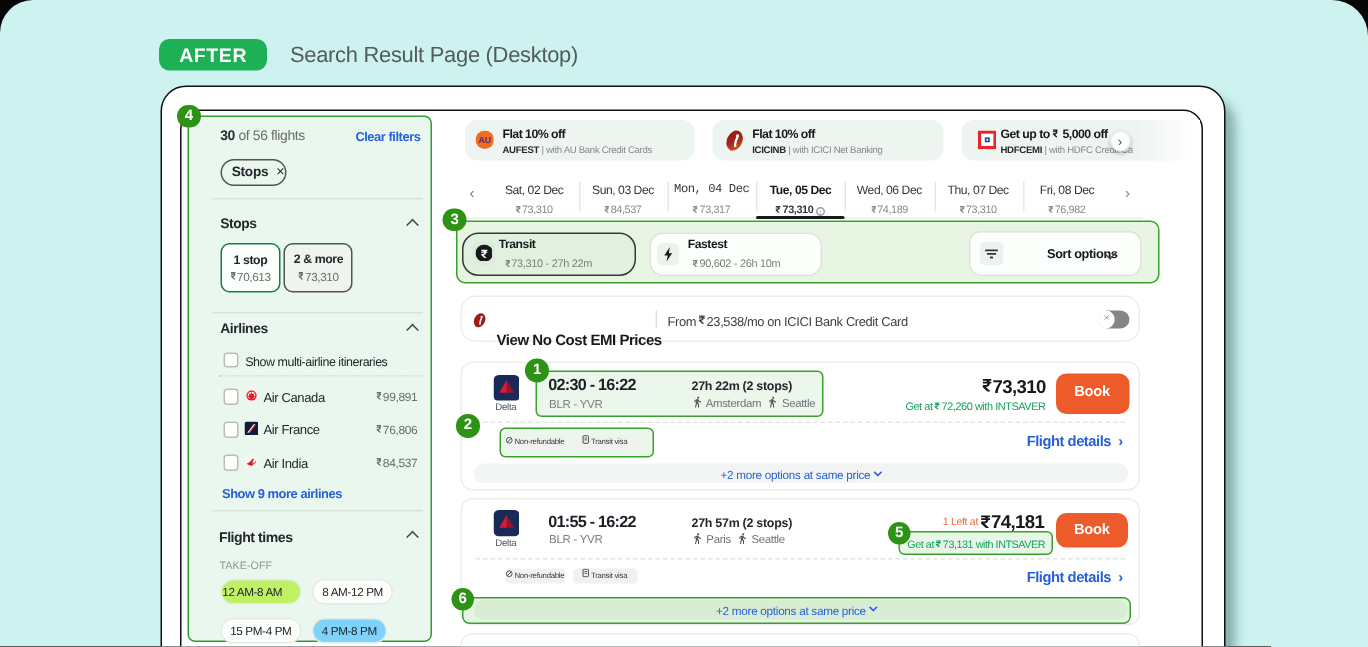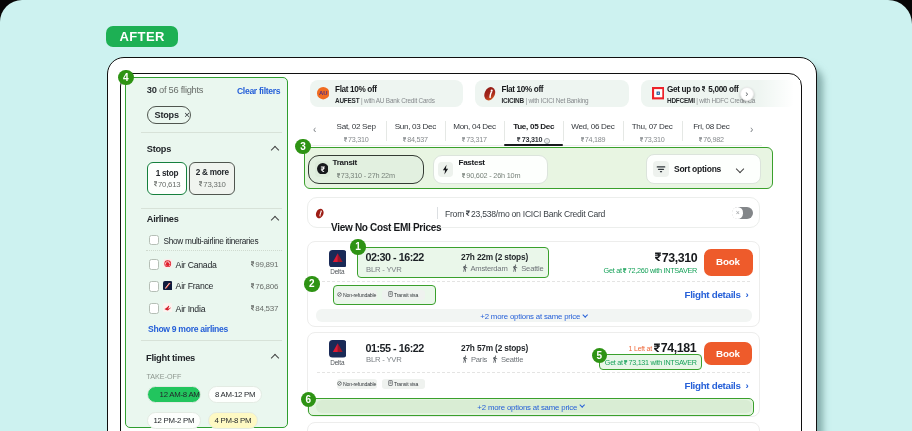--- a/index.html
+++ b/index.html
@@ -28,20 +28,21 @@
 <svg width="0" height="0" style="position:absolute">
       <defs>
 <path id="rup" d="M308 96c6.627 0 12-5.373 12-12V44c0-6.627-5.373-12-12-12H12C5.373 32 0 37.373 0 44v44.748c0 6.627 5.373 12 12 12h85.28c27.308 0 48.261 9.958 60.97 27.252H12c-6.627 0-12 5.373-12 12v40c0 6.627 5.373 12 12 12h158.757c-6.217 36.086-32.961 58.632-74.757 58.632H12c-6.627 0-12 5.373-12 12v53.012c0 3.349 1.4 6.546 3.861 8.818l165.052 152.356a12.001 12.001 0 0 0 8.139 3.182h82.562c10.924 0 16.166-13.408 8.139-20.818L116.871 319.906c76.499-2.34 131.144-53.395 138.318-127.906H308c6.627 0 12-5.373 12-12v-40c0-6.627-5.373-12-12-12h-58.69c-3.486-11.541-8.902-22.467-16.012-32H308z"></path>
 <path id="walk" d="M13.5 5.5c1.1 0 2-.9 2-2s-.9-2-2-2-2 .9-2 2 .9 2 2 2zM9.8 8.9L7 23h2.1l1.8-8 2.1 2v6h2v-7.5l-2.1-2 .6-3C14.8 12 16.8 13 19 13v-2c-1.9 0-3.5-1-4.3-2.4l-1-1.6c-.4-.6-1-1-1.7-1-.3 0-.5.1-.8.1L6 8.3V13h2V9.6l1.8-.7"></path>
 </defs>
     </svg>
 
 <div id="mint"></div>
 
 <div class="ab" style="left:106.3px;top:25.5px;width:71.6px;height:21px;background:#1db054;border-radius:7px;color:#fff;font-weight:bold;font-size:13px;text-align:center;line-height:21.5px;letter-spacing:.4px;">AFTER</div>
+<div class="ab" style="left:193.3px;top:28.5px;font-size:14.6px;color:#525a60;">Search Result Page (Desktop)</div>
 
 <div id="outer"></div>
 <div id="inner"></div>
 <div id="sidepanel"></div>
 
 <div id="sidebar">
   <div class="ab" style="left:146.8px;top:85px;font-size:9.3px;letter-spacing:-0.25px;color:#696e6a;"><span class="b" style="color:#2b2f33;">30</span> of 56 flights</div>
   <div class="ab b" style="right:631.7px;top:85.5px;font-size:8.6px;letter-spacing:-0.3px;color:#2660d8;">Clear filters</div>
   <div class="ab" style="left:147px;top:106px;width:44px;height:17.6px;border:1.2px solid #50564f;border-radius:10px;box-sizing:border-box;font-size:9.1px;color:#23272b;font-weight:bold;line-height:15.6px;padding-left:6.5px;white-space:nowrap;">Stops <span style="font-weight:normal;font-size:9.5px;margin-left:3px;">×</span></div>
   <div class="ab" style="left:141px;top:132.4px;width:141px;height:1px;background:#d7e2d8;"></div>
@@ -100,24 +101,24 @@
   <div class="ab" style="right:633.8px;top:304px;font-size:8px;letter-spacing:-0.25px;color:#696e6a;"><svg class="ru" viewBox="0 0 320 512">
           <use href="#rup"></use>
         </svg>84,537</div>
 
   <div class="ab b" style="left:148px;top:324.2px;font-size:8.6px;color:#2660d8;font-weight:bold;letter-spacing:-0.3px;">Show 9 more airlines</div>
   <div class="ab" style="left:141px;top:340px;width:141px;height:1px;background:#d7e2d8;"></div>
 
   <div class="ab b" style="left:146px;top:351.8px;font-size:9.4px;letter-spacing:-0.3px;color:#23272b;">Flight times</div>
   <span class="chev cup ab" style="left:272px;top:355px;"></span>
   <div class="ab" style="left:146.4px;top:371.5px;font-size:7.2px;color:#8d978f;letter-spacing:0px;">TAKE-OFF</div>
-  <div class="ab" style="left:147.2px;top:386.3px;width:53.4px;height:16.8px;background:#22c55e;border:1px solid #e3ebe3;border-radius:9px;box-sizing:border-box;font-size:7.8px;color:#23272b;text-align:right;line-height:15.6px;letter-spacing:-0.25px;">12 AM-8 AM</div>
+  <div class="ab" style="left:147.2px;top:386.3px;width:53.4px;height:16.8px;background:#bef264;border:1px solid #e3ebe3;border-radius:9px;box-sizing:border-box;font-size:7.8px;color:#23272b;text-align:left;line-height:15.6px;letter-spacing:-0.25px;">12 AM-8 AM</div>
   <div class="ab" style="left:207.8px;top:386.3px;width:54.6px;height:16.8px;background:#fdfffd;border:1px solid #e3ebe3;border-radius:9px;box-sizing:border-box;font-size:7.8px;color:#23272b;text-align:center;line-height:15.6px;letter-spacing:-0.25px;">8 AM-12 PM</div>
-  <div class="ab" style="left:147.2px;top:411.9px;width:53.4px;height:16.8px;background:#fdfffd;border:1px solid #e3ebe3;border-radius:9px;box-sizing:border-box;font-size:7.8px;color:#23272b;text-align:center;line-height:15.6px;letter-spacing:-0.25px;">12 PM-2 PM</div>
-  <div class="ab" style="left:207.8px;top:411.9px;width:50.2px;height:16.8px;background:#fef9c3;border:1px solid #e3ebe3;border-radius:9px;box-sizing:border-box;font-size:7.8px;color:#23272b;text-align:center;line-height:15.6px;letter-spacing:-0.25px;">4 PM-8 PM</div>
+  <div class="ab" style="left:147.2px;top:411.9px;width:53.4px;height:16.8px;background:#fdfffd;border:1px solid #e3ebe3;border-radius:9px;box-sizing:border-box;font-size:7.8px;color:#23272b;text-align:center;line-height:15.6px;letter-spacing:-0.25px;">15 PM-4 PM</div>
+  <div class="ab" style="left:207.8px;top:411.9px;width:50.2px;height:16.8px;background:#7dd3fc;border:1px solid #e3ebe3;border-radius:9px;box-sizing:border-box;font-size:7.8px;color:#23272b;text-align:center;line-height:15.6px;letter-spacing:-0.25px;">4 PM-8 PM</div>
 </div>
 
 <div id="main">
 
 <div class="ab" style="left:309.5px;top:80px;width:153.5px;height:27px;background:#eef5f1;border-radius:8px;"></div>
 <svg class="ab" style="left:316.6px;top:87.4px;" width="12.4" height="12.4" viewBox="0 0 20 20">
         <circle cx="10" cy="10" r="10" fill="#f06c21"></circle>
         <text x="10" y="13.6" font-family="Liberation Sans,sans-serif" font-size="9.5" font-weight="bold" fill="#522d80" text-anchor="middle">AU</text>
       </svg>
 <div class="ab b" style="left:335px;top:84.8px;font-size:8.2px;letter-spacing:-0.35px;color:#17191c;">Flat 10% off</div>
@@ -148,29 +149,29 @@
       </svg>
 <div class="ab b" style="left:667px;top:84.8px;font-size:8.2px;letter-spacing:-0.35px;color:#17191c;">Get up to <svg class="ru" viewBox="0 0 320 512">
           <use href="#rup"></use>
         </svg> 5,000 off</div>
 <div class="ab" style="left:667px;top:97px;font-size:6.4px;letter-spacing:-0.2px;color:#85898c;"><span class="b" style="color:#26292c;">HDFCEMI</span> | with HDFC Credit Ca</div>
 <div class="ab" style="left:758px;top:80px;width:42px;height:27px;background:linear-gradient(90deg,rgba(255,255,255,0),#ffffff 85%);"></div>
 <div class="ab" style="left:739.6px;top:87.1px;width:14px;height:14px;background:#fff;border:0.8px solid #ebebeb;border-radius:50%;box-shadow:0 1.5px 3px rgba(0,0,0,.25);color:#4a4f53;font-size:9px;text-align:center;line-height:13px;box-sizing:border-box;">›</div>
 
 <div class="ab" style="left:313px;top:123.5px;font-size:10px;color:#7a7f83;">‹</div>
 <div class="ab" style="left:750px;top:123.5px;font-size:10px;color:#7a7f83;">›</div>
-<div class="ab" style="left:326.5px;top:122.1px;width:59.2px;text-align:center;font-size:8.1px;color:#33373c;letter-spacing:-0.3px;">Sat, 02 Sep</div>
+<div class="ab" style="left:326.5px;top:122.1px;width:59.2px;text-align:center;font-size:8.1px;color:#33373c;letter-spacing:-0.3px;">Sat, 02 Dec</div>
 <div class="ab" style="left:326.5px;top:135.3px;width:59.2px;text-align:center;font-size:7.2px;color:#85898c;letter-spacing:-0.25px;"><svg class="ru" viewBox="0 0 320 512">
           <use href="#rup"></use>
         </svg>73,310</div>
 <div class="ab" style="left:385.7px;top:122.1px;width:59.2px;text-align:center;font-size:8.1px;color:#33373c;letter-spacing:-0.3px;">Sun, 03 Dec</div>
 <div class="ab" style="left:385.7px;top:135.3px;width:59.2px;text-align:center;font-size:7.2px;color:#85898c;letter-spacing:-0.25px;"><svg class="ru" viewBox="0 0 320 512">
           <use href="#rup"></use>
         </svg>84,537</div>
-<div class="ab" style="left:444.9px;top:122.1px;width:59.2px;text-align:center;font-size:8.1px;color:#33373c;letter-spacing:-0.3px;">Mon, 04 Dec</div>
+<div class="ab" style="left:444.9px;top:122.1px;width:59.2px;text-align:center;font-size:8.1px;color:#33373c;letter-spacing:-0.3px;font-family:Liberation Mono, monospace;">Mon, 04 Dec</div>
 <div class="ab" style="left:444.9px;top:135.3px;width:59.2px;text-align:center;font-size:7.2px;color:#85898c;letter-spacing:-0.25px;"><svg class="ru" viewBox="0 0 320 512">
           <use href="#rup"></use>
         </svg>73,317</div>
 <div class="ab b" style="left:504.1px;top:122.1px;width:59.2px;text-align:center;font-size:8.1px;color:#17191c;letter-spacing:-0.3px;">Tue, 05 Dec</div>
 <div class="ab b" style="left:504.1px;top:135.3px;width:59.2px;text-align:center;font-size:7.2px;color:#303439;letter-spacing:-0.25px;"><svg class="ru" viewBox="0 0 320 512">
           <use href="#rup"></use>
         </svg>73,310 <span style="display:inline-block;width:6px;height:6px;border:.8px solid #9aa0a4;border-radius:50%;font-size:4.6px;line-height:5.8px;color:#9aa0a4;font-weight:normal;vertical-align:-0.5px;box-sizing:border-box;">i</span></div>
 <div class="ab" style="left:563.3px;top:122.1px;width:59.2px;text-align:center;font-size:8.1px;color:#33373c;letter-spacing:-0.3px;">Wed, 06 Dec</div>
 <div class="ab" style="left:563.3px;top:135.3px;width:59.2px;text-align:center;font-size:7.2px;color:#85898c;letter-spacing:-0.25px;"><svg class="ru" viewBox="0 0 320 512">
           <use href="#rup"></use>
@@ -214,21 +215,21 @@
 <div class="ab" style="left:462px;top:171.2px;font-size:7.3px;letter-spacing:-0.2px;color:#79837b;z-index:32;"><svg class="ru" viewBox="0 0 320 512">
           <use href="#rup"></use>
         </svg>90,602 - 26h 10m</div>
 <div class="ab" style="left:646px;top:153.5px;width:115px;height:30px;background:#fdfffd;border:1px solid #dce4dc;border-radius:8px;box-sizing:border-box;z-index:31;"></div>
 <svg class="ab" style="left:652.5px;top:160.5px;z-index:32;" width="16" height="16" viewBox="0 0 20 20">
         <rect width="20" height="20" rx="5" fill="#eef2ee"></rect>
         <rect x="4.6" y="6.6" width="10.8" height="1.5" rx=".7" fill="#31373c"></rect>
         <rect x="6.1" y="9.6" width="7.8" height="1.5" rx=".7" fill="#31373c"></rect>
         <rect x="8.6" y="12.6" width="2.8" height="1.5" rx=".7" fill="#31373c"></rect>
       </svg>
-<div class="ab b" style="left:674px;top:164px;font-size:8.5px;letter-spacing:-0.25px;color:#17191c;z-index:32;">Sort options</div>
+<div class="ab b" style="left:698px;top:164px;font-size:8.5px;letter-spacing:-0.25px;color:#17191c;z-index:32;">Sort options</div>
 <span class="chev cdown ab" style="left:737px;top:165.5px;z-index:32;"></span>
 
 <div class="ab" style="left:307.2px;top:197.3px;width:453.1px;height:30.3px;background:#fff;border:1px solid #eceeec;border-radius:10px;box-sizing:border-box;"></div>
 <svg class="ab" style="left:314.5px;top:207.7px;" width="9.5" height="11" viewBox="0 0 20 23">
         <ellipse cx="10" cy="11.5" rx="7.6" ry="10.3" fill="#9d1d15" transform="rotate(24 10 11.5)"></ellipse>
         <path d="M9.3 17.5c.2-4 .8-6.8 2.6-9.8l1.9 1.2c-1.6 2.7-2.2 5-2.3 8.8z" fill="#fff"></path>
         <circle cx="12.9" cy="6.9" r="1.6" fill="#fff"></circle>
       </svg>
 <div class="ab b" style="left:331px;top:222px;font-size:10px;letter-spacing:-0.3px;color:#17191c;">View No Cost EMI Prices</div>
 <div class="ab" style="left:436.5px;top:207px;width:1px;height:12px;background:#dcdfe2;"></div>

